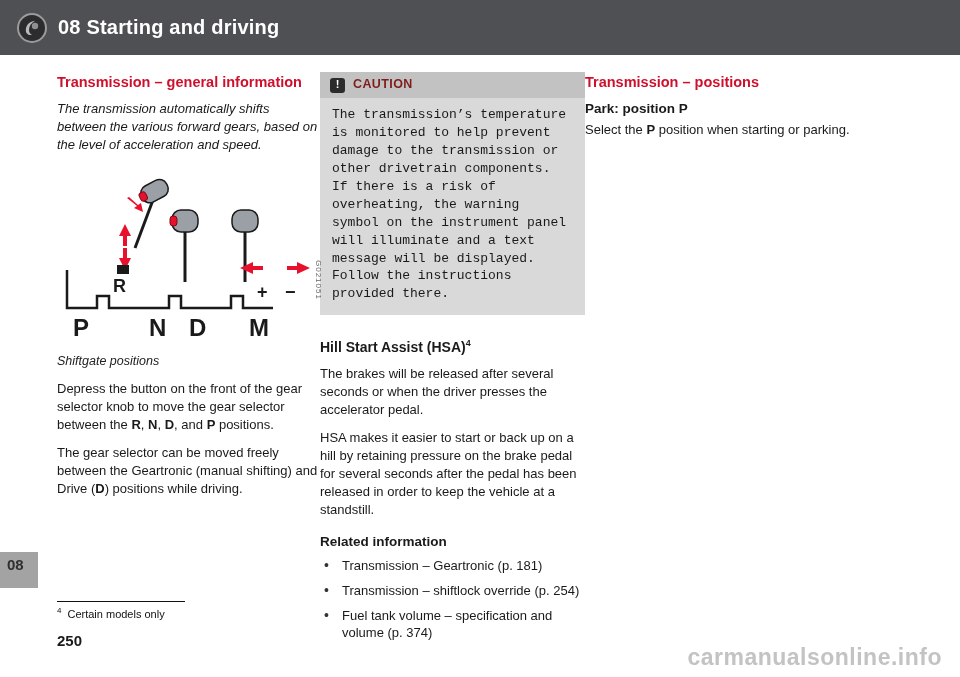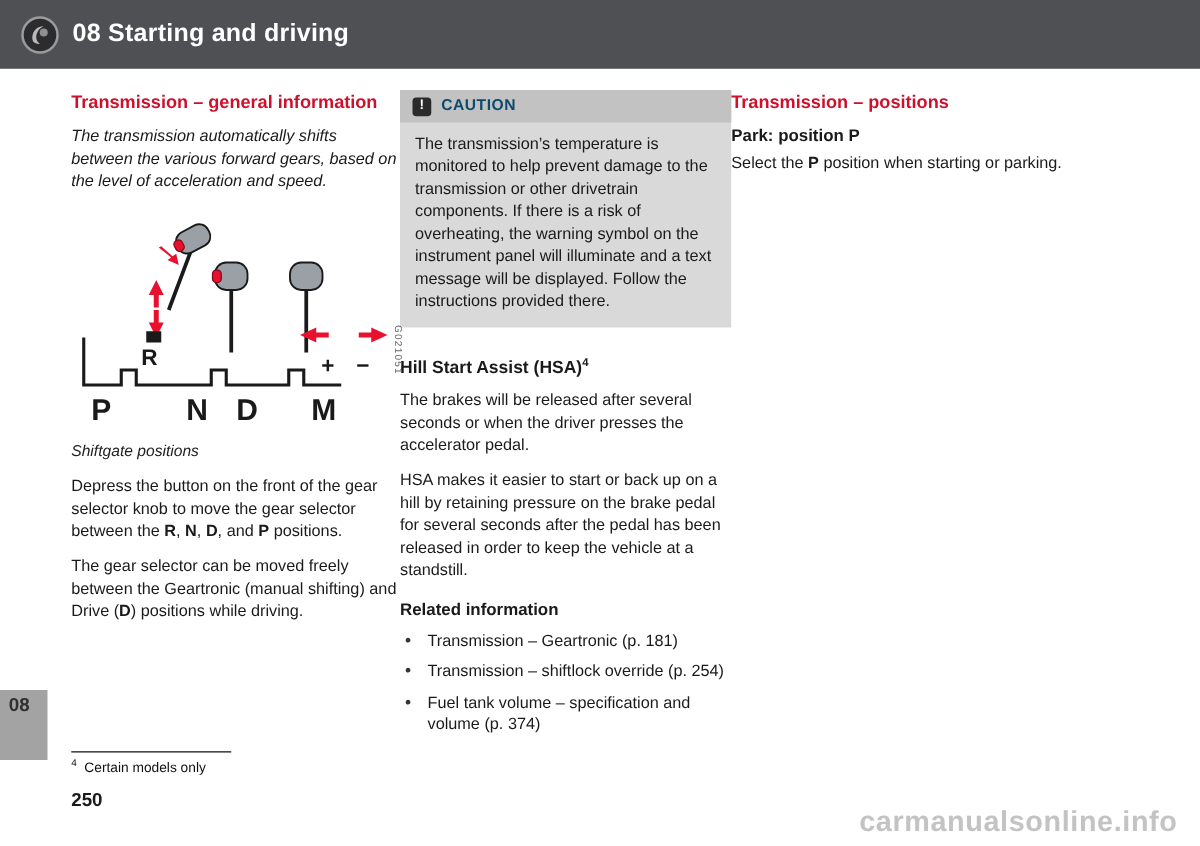--- a/index.html
+++ b/index.html
@@ -42,40 +42,40 @@
   .caution-box { background: #d9d9d9; margin-bottom: 22px; }
   .caution-head {
     background: #c2c2c2; height: 26px; display: flex; align-items: center;
     padding-left: 10px;
   }
   .caution-icon {
     width: 15px; height: 15px; background: #2b2b2b; border-radius: 3px;
     color: #ffffff; font-weight: bold; font-size: 11px; display: flex;
     align-items: center; justify-content: center; margin-right: 8px;
   }
-  .caution-label { color: #0c4a6e; font-weight: bold; font-size: 12.5px; letter-spacing: 0.4px; }
-  .caution-body { padding: 8px 12px 12px 12px; font-size: 13px; line-height: 1.38; }
+  .caution-label { color: #7f1d1d; font-weight: bold; font-size: 12.5px; letter-spacing: 0.4px; }
+  .caution-body { padding: 8px 12px 12px 12px; font-size: 13px; line-height: 1.38; font-family: Liberation Mono, monospace; }
 
   h3.black { font-size: 14px; font-weight: bold; margin: 0 0 8px 0; }
   h3.black sup { font-size: 9px; }
   h4.related { font-size: 13.5px; font-weight: bold; margin: 14px 0 6px 0; }
 
   ul.related-list { list-style: none; }
   ul.related-list li {
     position: relative; padding-left: 22px; margin-bottom: 7px; line-height: 1.35;
   }
   ul.related-list li::before {
     content: "\2022"; position: absolute; left: 4px; top: -1px; color: #333; font-size: 14px;
   }
 
   .park-head { font-weight: bold; font-size: 13.5px; margin-bottom: 2px; }
 
   
   .chapter-tab {
-    position: absolute; left: 0; top: 552px; width: 38px; height: 56px;
+    position: absolute; left: 0; top: 552px; width: 38px; height: 36px;
     background: #a3a3a3; color: #2f2f2f; font-weight: bold; font-size: 15px;
     display: flex; align-items: flex-start; justify-content: flex-start;
     padding: 4px 0 0 7px;
   }
   .footnote-rule {
     position: absolute; left: 57px; top: 601px; width: 128px; border-top: 1px solid #111;
   }
   .footnote { position: absolute; left: 57px; top: 606px; font-size: 11px; color: #111; }
   .footnote sup { font-size: 8px; margin-right: 6px; }
   .page-number { position: absolute; left: 57px; top: 632px; font-size: 15px; font-weight: bold; }

